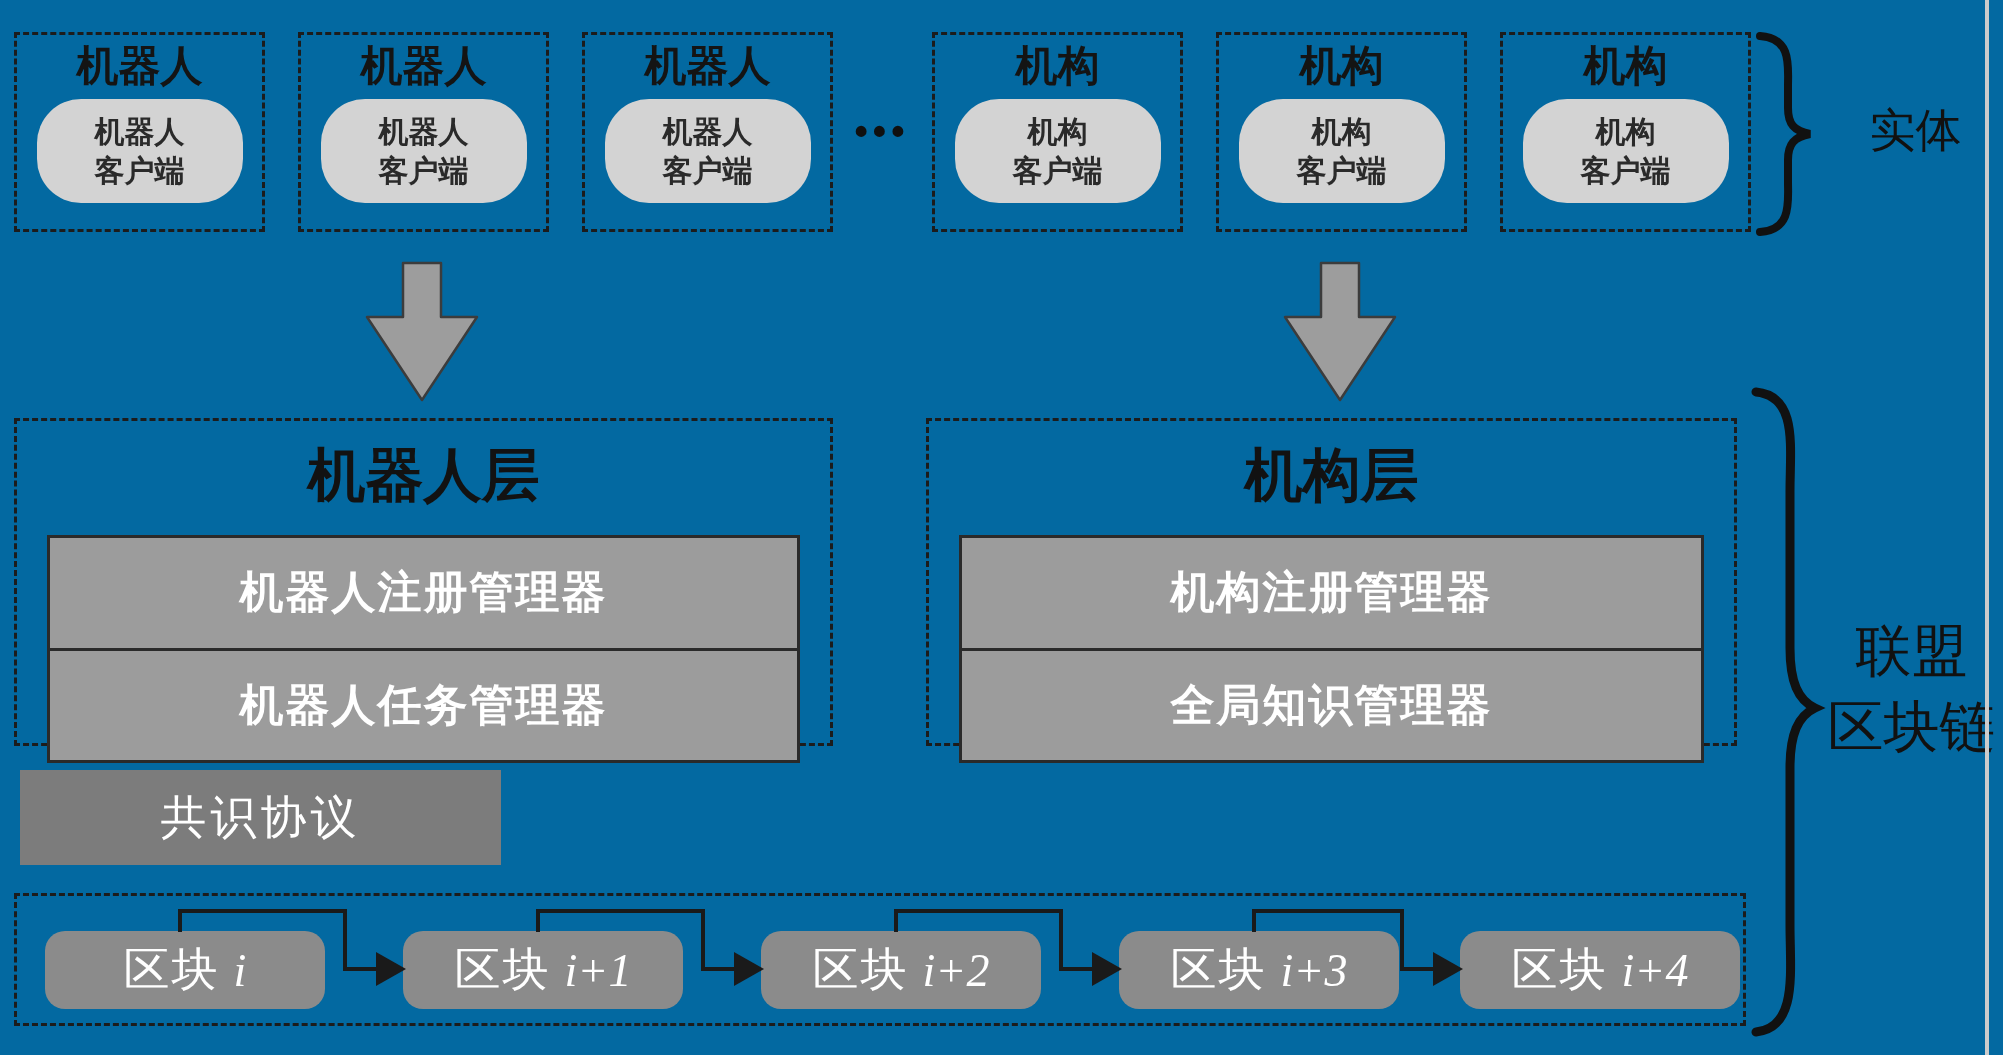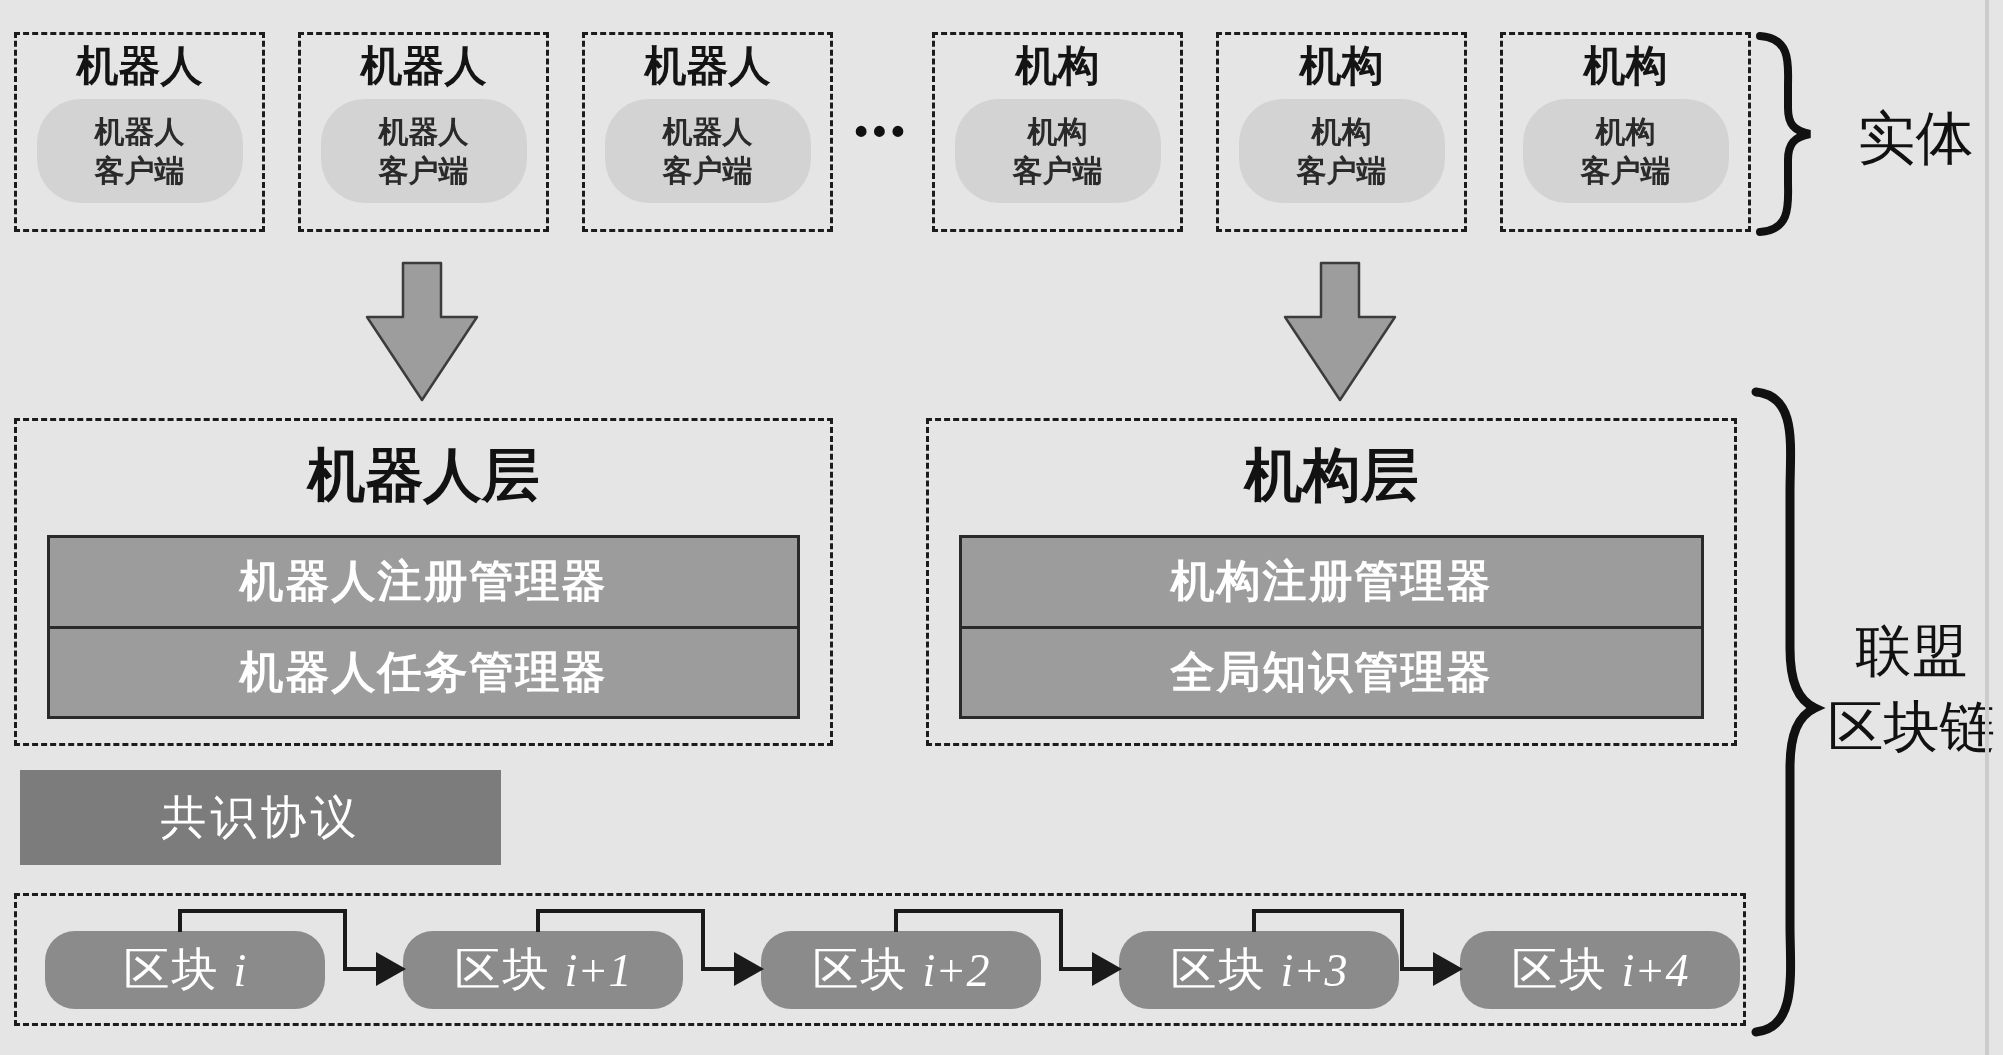--- a/index.html
+++ b/index.html
@@ -1,19 +1,19 @@
 <!DOCTYPE html>
 <html><head>
 <meta charset="utf-8">
 <style>
   html,body{margin:0;padding:0;background:#ffffff;}
   .canvas{
     position:relative;
     width:2003px;height:1055px;
-    background:#e5e5e5;
+    background:#0369a1;
     font-family:"Liberation Sans", sans-serif;
     overflow:hidden;
   }
   
   .ebox{
     position:absolute;top:32px;width:251px;height:200px;
     border:3px dashed #1c1c1c;box-sizing:border-box;
     display:flex;flex-direction:column;align-items:center;
   }
   .ebox-title{
@@ -33,21 +33,21 @@
   
   .layer-box{
     position:absolute;top:418px;height:328px;
     border:3px dashed #1c1c1c;box-sizing:border-box;
   }
   .layer-title{
     text-align:center;margin-top:16px;
     font-size:58px;font-weight:700;color:#121212;
   }
   .layer-bars{
-    position:absolute;left:30px;right:30px;top:114px;height:184px;
+    position:absolute;left:30px;right:30px;top:114px;height:228px;
     border:3px solid #2a2a2a;box-sizing:border-box;
     display:flex;flex-direction:column;
   }
   .layer-bar{
     flex:1;background:#9c9c9c;
     display:flex;align-items:center;justify-content:center;
     font-size:44px;font-weight:600;color:#ffffff;letter-spacing:2px;
   }
   .layer-bar + .layer-bar{border-top:3px solid #2a2a2a;}
   
@@ -56,34 +56,34 @@
     display:flex;align-items:center;justify-content:center;
     font-family:Liberation Sans, sans-serif;
     font-size:46px;color:#ffffff;letter-spacing:4px;
   }
   
   .chain-box{
     position:absolute;left:14px;top:893px;width:1732px;height:133px;
     border:3px dashed #1c1c1c;box-sizing:border-box;
   }
   .block{
-    position:absolute;top:931px;width:280px;height:78px;border-radius:30px;
+    position:absolute;top:931px;width:280px;height:78px;border-radius:20px;
     background:#8b8b8b;
     display:flex;align-items:center;justify-content:center;
     font-family:"Liberation Serif", serif;
     font-size:46px;color:#ffffff;letter-spacing:2px;
   }
   .block .idx{font-style:italic;margin-left:14px;letter-spacing:0;}
   
   .brace-label{
     position:absolute;
     font-family:"Liberation Serif", serif;
     color:#111111;text-align:center;
   }
-  .entity-label{left:1828px;top:100px;width:175px;font-size:58px;}
+  .entity-label{left:1828px;top:100px;width:175px;font-size:46px;}
   .chain-label{left:1820px;top:614px;width:183px;font-size:56px;line-height:1.35;}
   
   .overlay{position:absolute;left:0;top:0;width:2003px;height:1055px;pointer-events:none;}
   
   .edge-line{position:absolute;left:1985px;top:0;width:4px;height:1055px;background:#cccccc;}
 </style>
 </head>
 <body>
 
 <div class="canvas">

